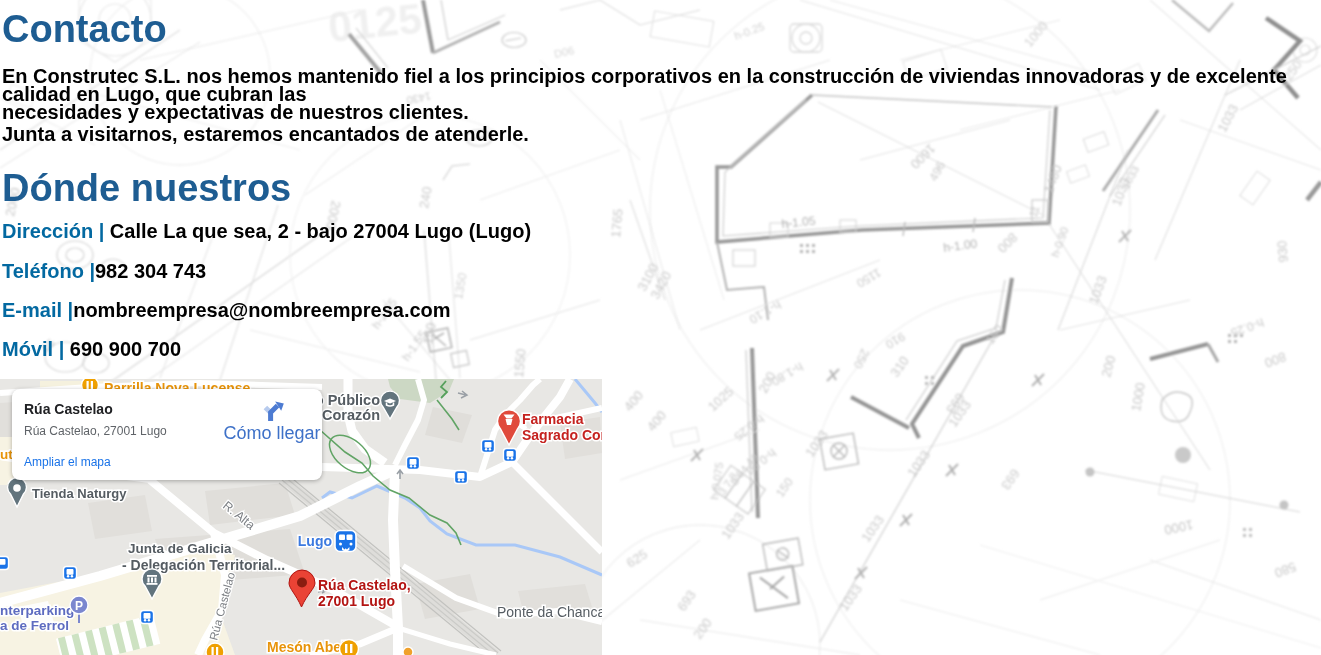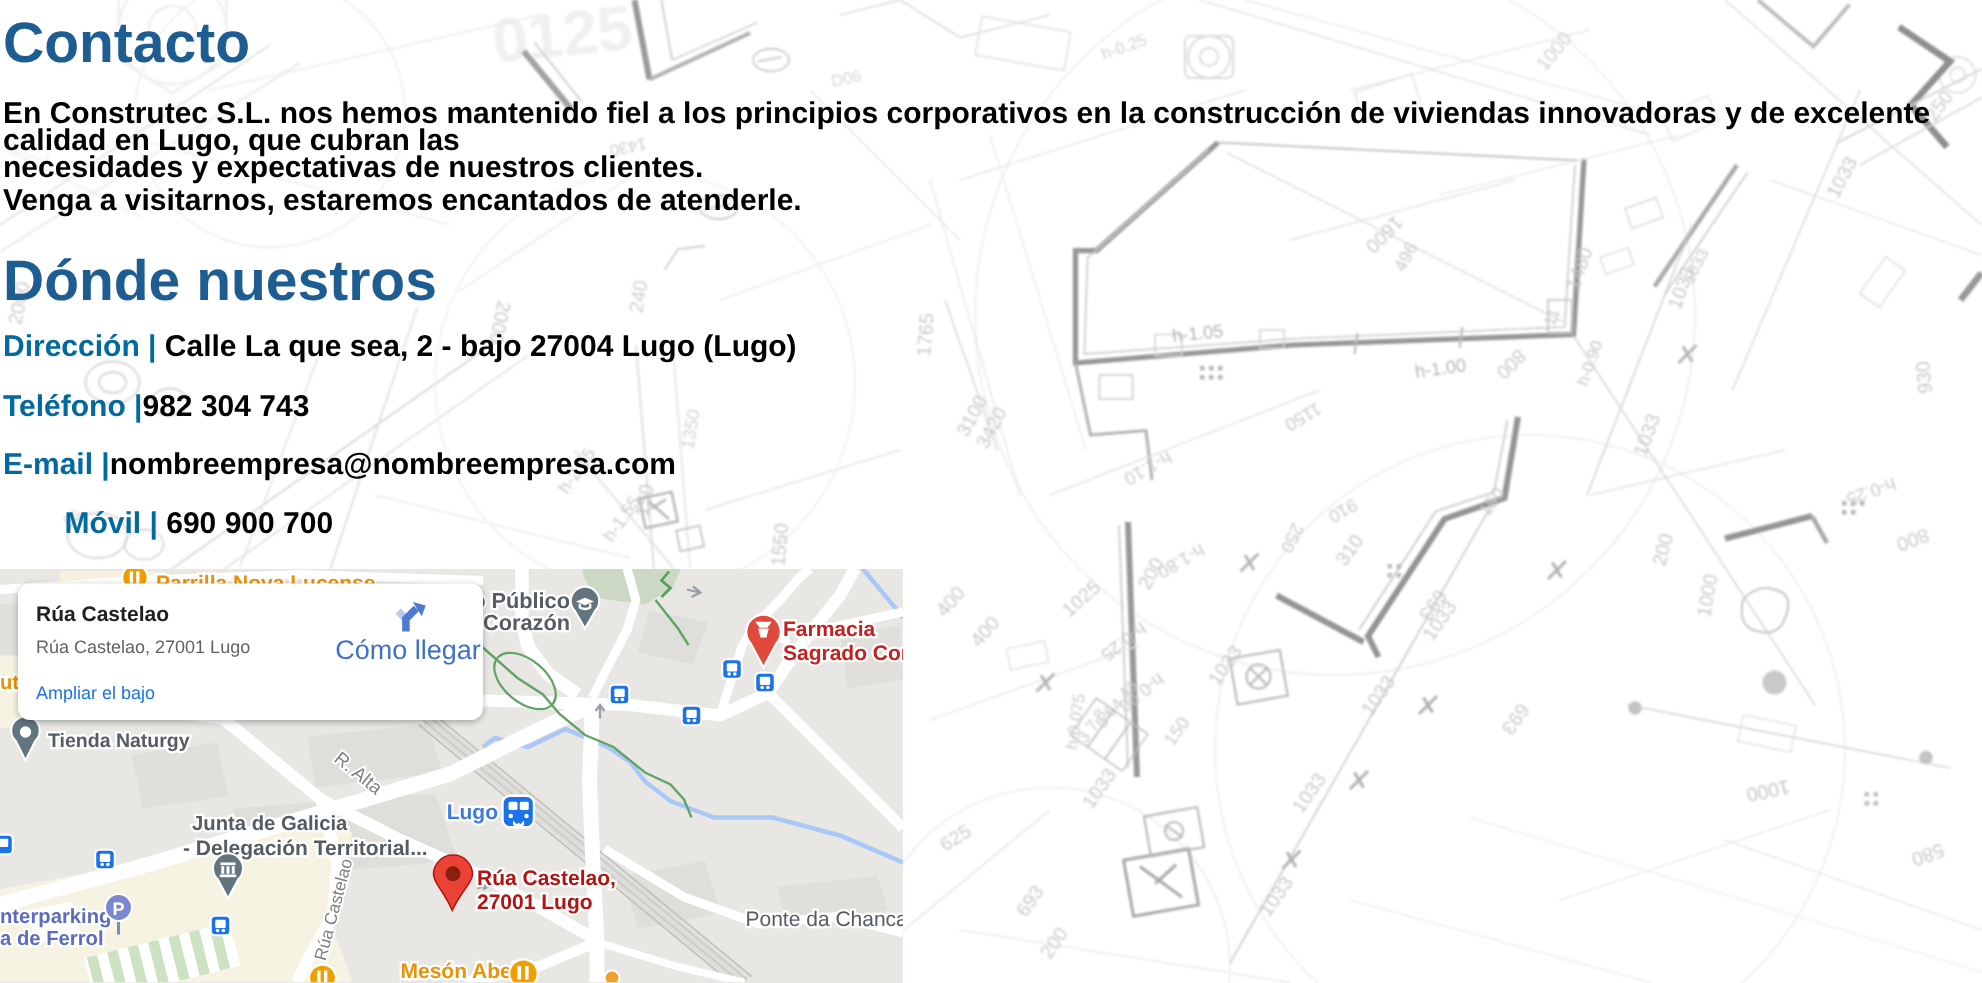--- a/index.html
+++ b/index.html
@@ -491,31 +491,31 @@
 
 <text transform="translate(430 92) rotate(168)" font-size="11" fill="#cccccc">1430</text>
 </g>
 
 </svg>
 
 <h1 class="abs" style="left:2px;top:8px;">Contacto</h1>
 
 <p class="abs" style="left:2px;top:67px;">En Construtec S.L. nos hemos mantenido fiel a los principios corporativos en la construcción de viviendas innovadoras y de excelente calidad en Lugo, que cubran las<br>necesidades y expectativas de nuestros clientes.</p>
 
-<p class="abs" style="left:2px;top:125px;">Venga a visitarnos, estaremos encantados de atenderle.</p>
+<p class="abs" style="left:2px;top:125px;">Junta a visitarnos, estaremos encantados de atenderle.</p>
 
 <h1 class="abs" style="left:2px;top:167px;">Dónde nuestros</h1>
 
 <p class="abs" style="left:2px;top:222px;"><span class="lbl">Dirección | </span>Calle La que sea, 2 - bajo 27004 Lugo (Lugo)</p>
 
 <p class="abs" style="left:2px;top:262px;"><span class="lbl">Teléfono |</span>982 304 743</p>
 
 <p class="abs" style="left:2px;top:301px;"><span class="lbl">E-mail |</span>nombreempresa@nombreempresa.com</p>
 
-<p class="abs" style="left:2px;top:340px;margin-left:41px;"><span class="lbl">Móvil | </span>690 900 700</p>
+<p class="abs" style="left:2px;top:340px;"><span class="lbl">Móvil | </span>690 900 700</p>
 
 <div class="abs" style="left:0;top:379px;width:602px;height:276px;overflow:hidden;">
 <svg width="602" height="276" viewBox="0 0 602 276" style="position:absolute;left:0;top:0;" font-family="Liberation Sans, sans-serif">
 
 <rect x="0" y="0" width="602" height="276" fill="#e8e7e4"></rect>
 
 <polygon points="155,160 290,150 305,195 170,206" fill="#e0deda"></polygon>
 
 <polygon points="433,28 472,36 462,64 425,56" fill="#e0deda"></polygon>
 
@@ -763,21 +763,21 @@
 <text x="0" y="80" font-size="13.5" font-weight="bold" fill="#e8940a" stroke="#ffffff" stroke-width="3" paint-order="stroke">ut</text>
 
 </svg>
 
 <div style="position:absolute;left:12px;top:10px;width:310px;height:91px;background:#fff;border-radius:8px;box-shadow:0 1px 4px rgba(0,0,0,0.3);">
 
   <div style="position:absolute;left:12px;top:11.5px;font-size:14px;font-weight:bold;color:#202124;">Rúa Castelao</div>
 
   <div style="position:absolute;left:12px;top:35px;font-size:12px;color:#5f6368;">Rúa Castelao, 27001 Lugo</div>
 
-  <div style="position:absolute;left:12px;top:66px;font-size:12px;color:#1a73e8;">Ampliar el bajo</div>
+  <div style="position:absolute;left:12px;top:66px;font-size:12px;color:#1a73e8;">Ampliar el mapa</div>
 
   <svg style="position:absolute;left:250px;top:11px;" width="24" height="22" viewBox="0 0 24 22">
     <path d="M3.4 7.4 L9 13" fill="none" stroke="#b7cbee" stroke-width="5"></path>
     <path d="M8.6 21 L8.6 12.6 L15.6 5.6" fill="none" stroke="#4d7bd2" stroke-width="5" stroke-linejoin="miter"></path>
     <path d="M13.2 1.4 L21.8 3.6 L19.2 10.8 Z" fill="#4d7bd2"></path>
   </svg>
 
   <div style="position:absolute;left:210px;top:34px;width:100px;text-align:center;font-size:18px;color:#3e71c8;">Cómo llegar</div>
 </div>
 </div>

